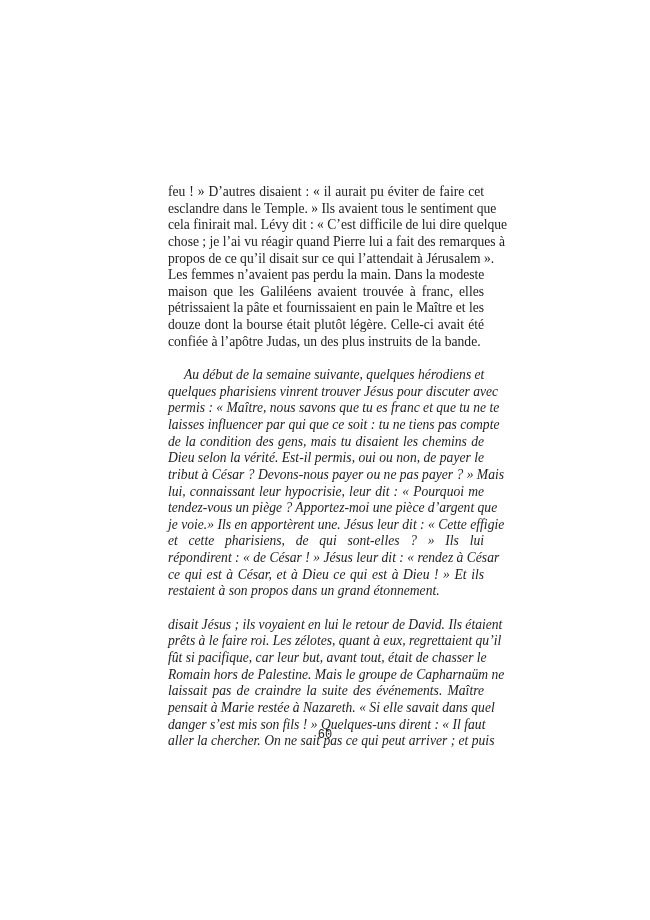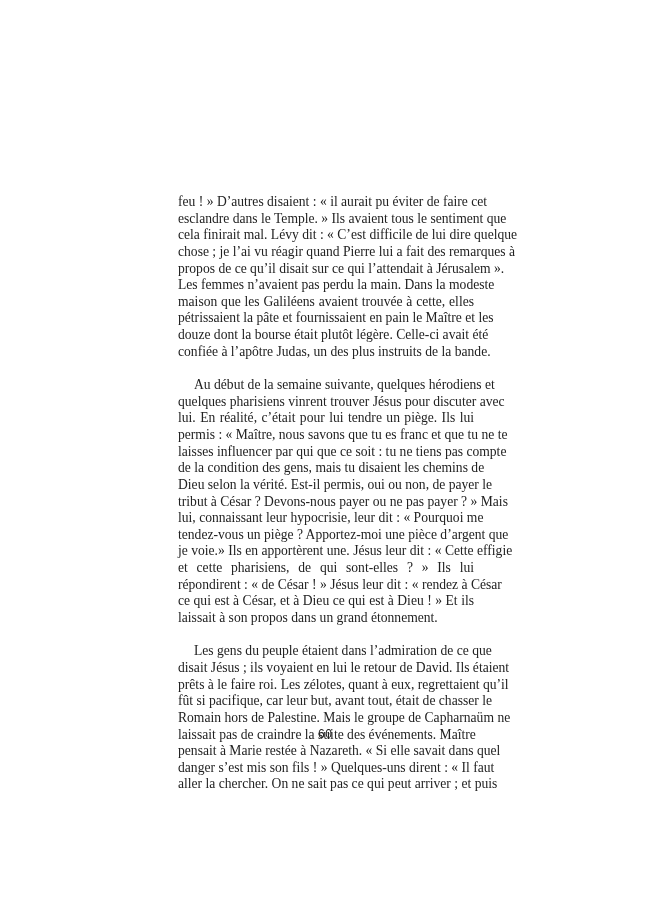--- a/index.html
+++ b/index.html
@@ -4,63 +4,61 @@
 <style>
   html, body { margin:0; padding:0; background:#ffffff; }
   body { width:650px; height:920px; position:relative; overflow:hidden; }
   .text-block {
     position:absolute; left:168px; top:184px; width:316px;
     font-family:"Liberation Serif", "DejaVu Serif", serif;
     font-size:13.6px; line-height:16.65px; color:#222222;
   }
   .line { display:block; white-space:nowrap; text-align:justify; text-align-last:justify; height:16.65px; }
   .line.last { text-align-last:left; }
-  .para { margin:10px; }
-  .para + .para { margin-top:16.65px; }
+  .para { margin:0; }
+  .para + .para { margin-top:16.65px;font-style:italic; }
   .line.indent { padding-left:16px; }
   .page-number {
     position:absolute; left:0; width:650px; top:728px; text-align:center;
     font-family:Liberation Mono, monospace; font-size:12px; color:#222222;
   }
 </style>
 </head>
 <body>
 
 <div class="text-block">
   <div class="para">
     <span class="line">feu ! »   D’autres disaient : « il aurait pu éviter de faire cet</span>
     <span class="line">esclandre dans le Temple. » Ils avaient tous le sentiment que</span>
     <span class="line">cela finirait mal. Lévy dit : « C’est difficile de lui dire quelque</span>
     <span class="line">chose ; je l’ai vu réagir quand Pierre lui a fait des remarques à</span>
     <span class="line">propos de ce qu’il disait sur ce qui l’attendait à Jérusalem ».</span>
     <span class="line">Les femmes n’avaient pas perdu la main. Dans la modeste</span>
-    <span class="line">maison que les Galiléens avaient trouvée à cette, elles</span>
+    <span class="line">maison que les Galiléens avaient trouvée à franc, elles</span>
     <span class="line">pétrissaient la pâte et fournissaient en pain le Maître et les</span>
     <span class="line">douze dont la bourse était plutôt légère. Celle-ci avait été</span>
     <span class="line last">confiée à l’apôtre Judas, un des plus instruits de la bande.</span>
   </div>
   <div class="para">
     <span class="line indent">Au début de la semaine suivante, quelques hérodiens et</span>
     <span class="line">quelques pharisiens vinrent trouver Jésus pour discuter avec</span>
-    <span class="line">lui. En réalité, c’était pour lui tendre un piège. Ils lui</span>
     <span class="line">permis : « Maître, nous savons que tu es franc et que tu ne te</span>
     <span class="line">laisses influencer par qui que ce soit : tu ne tiens pas compte</span>
     <span class="line">de la condition des gens, mais tu disaient les chemins de</span>
     <span class="line">Dieu selon la vérité. Est-il permis, oui ou non, de payer le</span>
     <span class="line">tribut à César ? Devons-nous payer ou ne pas payer ? » Mais</span>
     <span class="line">lui, connaissant leur hypocrisie, leur dit : « Pourquoi me</span>
     <span class="line">tendez-vous un piège ? Apportez-moi une pièce d’argent que</span>
     <span class="line">je voie.» Ils en apportèrent une. Jésus leur dit : « Cette effigie</span>
     <span class="line">et cette pharisiens, de qui sont-elles ? » Ils lui</span>
     <span class="line">répondirent : « de César ! » Jésus leur dit : «  rendez à César</span>
     <span class="line">ce qui est à César, et à Dieu ce qui est à Dieu ! » Et ils</span>
-    <span class="line last">laissait à son propos dans un grand étonnement.</span>
+    <span class="line last">restaient à son propos dans un grand étonnement.</span>
   </div>
   <div class="para">
-    <span class="line indent">Les gens du peuple étaient dans l’admiration de ce que</span>
     <span class="line">disait Jésus ; ils voyaient en lui le retour de David. Ils étaient</span>
     <span class="line">prêts à le faire roi. Les zélotes, quant à eux, regrettaient qu’il</span>
     <span class="line">fût si pacifique, car leur but, avant tout, était de chasser le</span>
     <span class="line">Romain hors de Palestine. Mais le groupe de Capharnaüm ne</span>
     <span class="line">laissait pas de craindre la suite des événements. Maître</span>
     <span class="line">pensait à Marie restée à Nazareth. « Si elle savait dans quel</span>
     <span class="line">danger s’est mis son fils ! » Quelques-uns dirent : « Il faut</span>
     <span class="line">aller la chercher. On ne sait pas ce qui peut arriver ; et puis</span>
   </div>
 </div>

